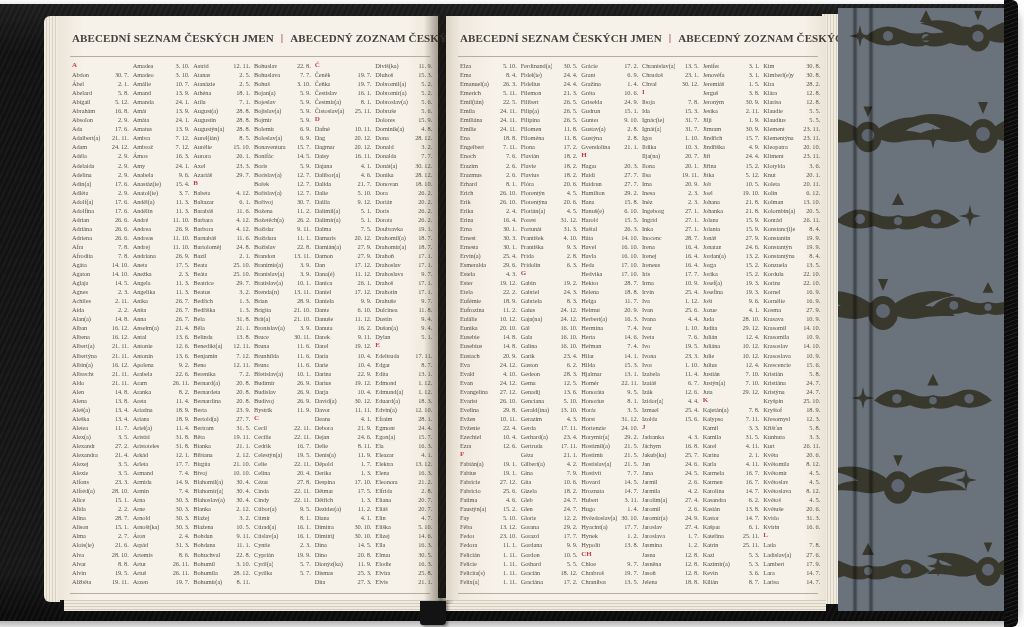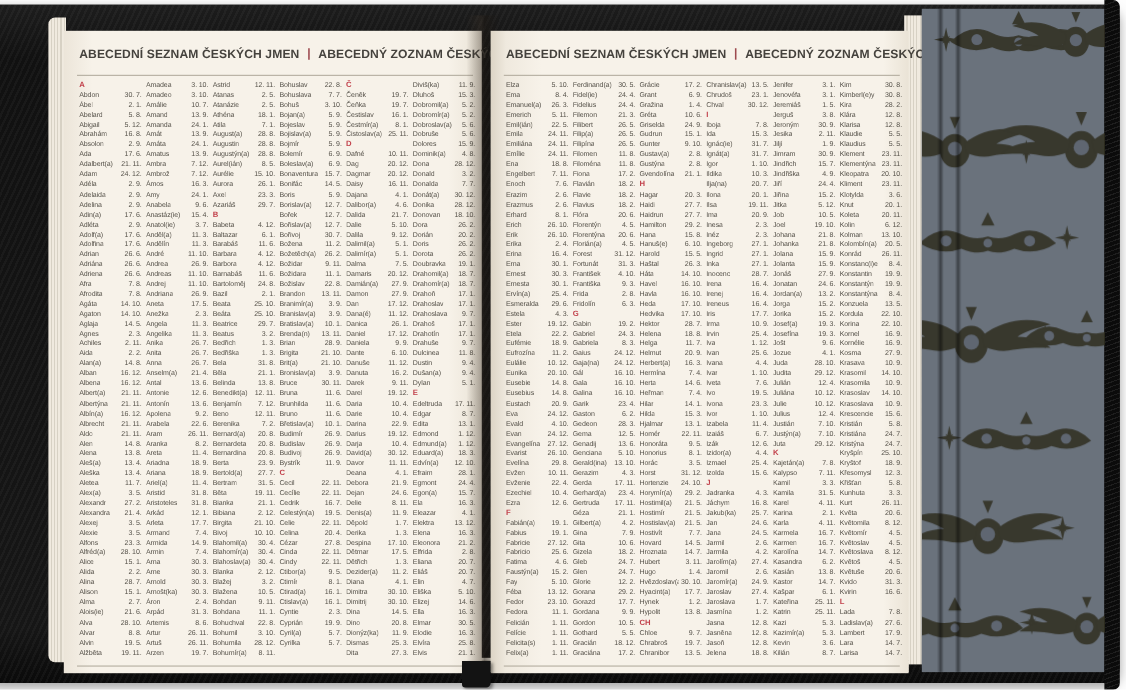--- a/index.html
+++ b/index.html
@@ -11,21 +11,21 @@
         border-radius:14px;box-shadow:0 4px 10px rgba(0,0,0,.35);}
   .book:before{content:"";position:absolute;inset:0;border-radius:14px;
         background:repeating-linear-gradient(115deg,rgba(255,255,255,.035) 0 2px,rgba(0,0,0,0) 2px 5px);}
   
   .stack{position:absolute;background:repeating-linear-gradient(90deg,#f0eadf 0 2px,#d7d1c4 2px 3px);}
   .stack-left{left:44px;top:16px;width:16px;height:586px;border-radius:6px 0 0 6px;}
   .stack-right{left:822px;top:14px;width:16px;height:590px;}
   .stack-bottom{left:64px;top:598px;width:762px;height:13px;
         background:repeating-linear-gradient(180deg,#f0eadf 0 2px,#d2ccbf 2px 3px);}
   
-  .page{position:absolute;top:28px;width:380px;height:584px;background:#f7f2e9;}
+  .page{position:absolute;top:16px;width:380px;height:584px;background:#f7f2e9;font-family:Liberation Serif, serif;}
   .page-left{left:58px;background:linear-gradient(90deg,#ece5d9 0,#f7f2e9 26px,#f7f2e9 92%,#e9e2d5 100%);}
   .page-right{left:446px;background:linear-gradient(90deg,#dcd4c5 0,#efe9de 14px,#f7f2e9 46px,#f7f2e9 94%,#eae3d6 100%);}
   .gutter{position:absolute;left:424px;top:14px;width:30px;height:590px;
         background:linear-gradient(90deg,rgba(60,50,40,0) 0,rgba(60,50,40,.38) 45%,rgba(30,25,20,.55) 55%,rgba(60,50,40,0) 100%);}
   .page-header{position:absolute;top:16px;left:14px;right:8px;display:flex;align-items:baseline;gap:7px;
         font-weight:bold;font-size:11px;letter-spacing:.1px;color:#45423d;white-space:nowrap;}
   .page-header .divider{color:#9d4a4f;font-weight:bold;transform:translateY(-1px);}
   .rule{position:absolute;left:12px;right:8px;height:1px;background:#b4ada0;}
   .rule-top{top:40px;}
   .rule-bottom{top:577px;}

